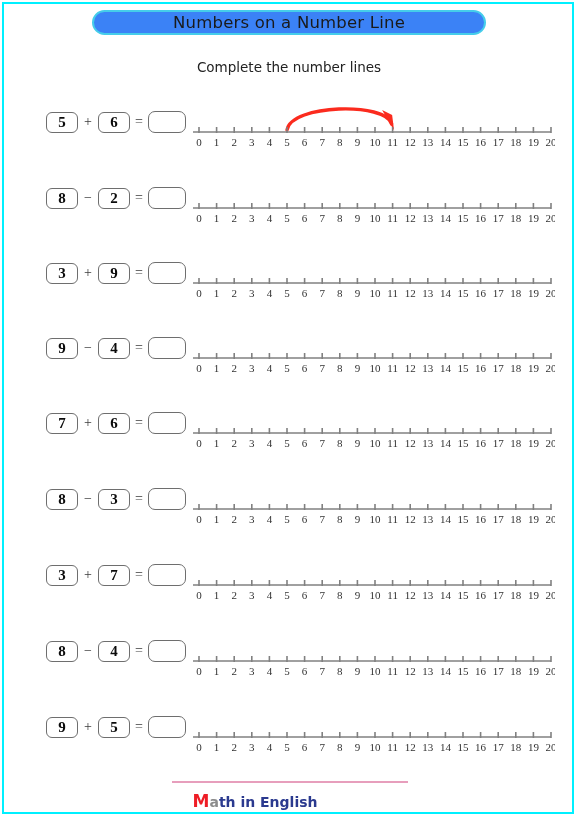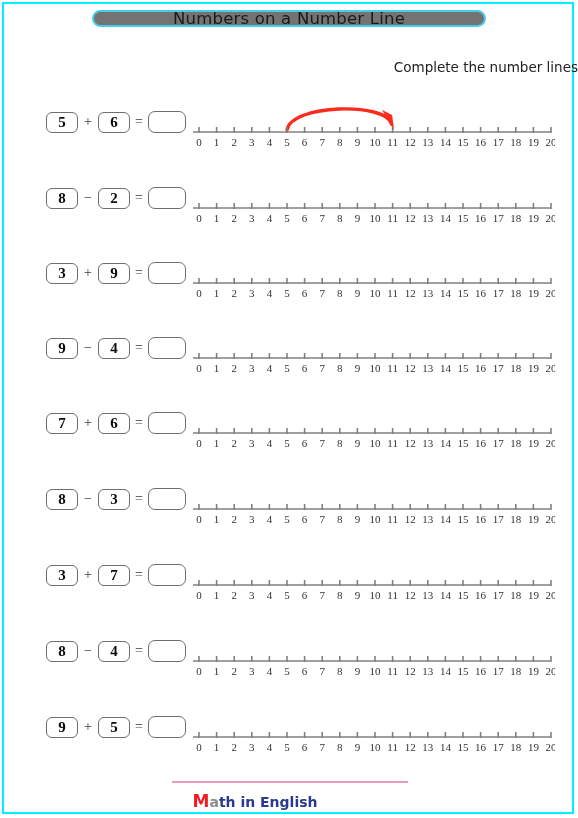--- a/index.html
+++ b/index.html
@@ -26,42 +26,42 @@
     box-sizing: border-box;
     pointer-events: none;
   }
 
   
   #title-box {
     position: absolute;
     left: 92px;
     top: 10px;
     width: 394px;
-    height: 17px;
+    height: 25px;
     border: 2px solid #45cdea;
     border-radius: 14px;
     box-sizing: border-box;
-    background: #737373;
+    background: #3b82f6;
     display: flex;
     align-items: center;
     justify-content: center;
   }
   #title-text {
     font-size: 16.5px;
     color: #1a1a1a;
     letter-spacing: 0.2px;
     font-family: "DejaVu Sans", sans-serif;
   }
 
   #subtitle {
     position: absolute;
     left: 0;
     top: 59px;
     width: 578px;
-    text-align: right;
+    text-align: center;
     font-size: 13.5px;
     color: #222222;
     font-family: "DejaVu Sans", sans-serif;
   }
 
   
   .row {
     position: absolute;
     left: 0;
     width: 578px;

